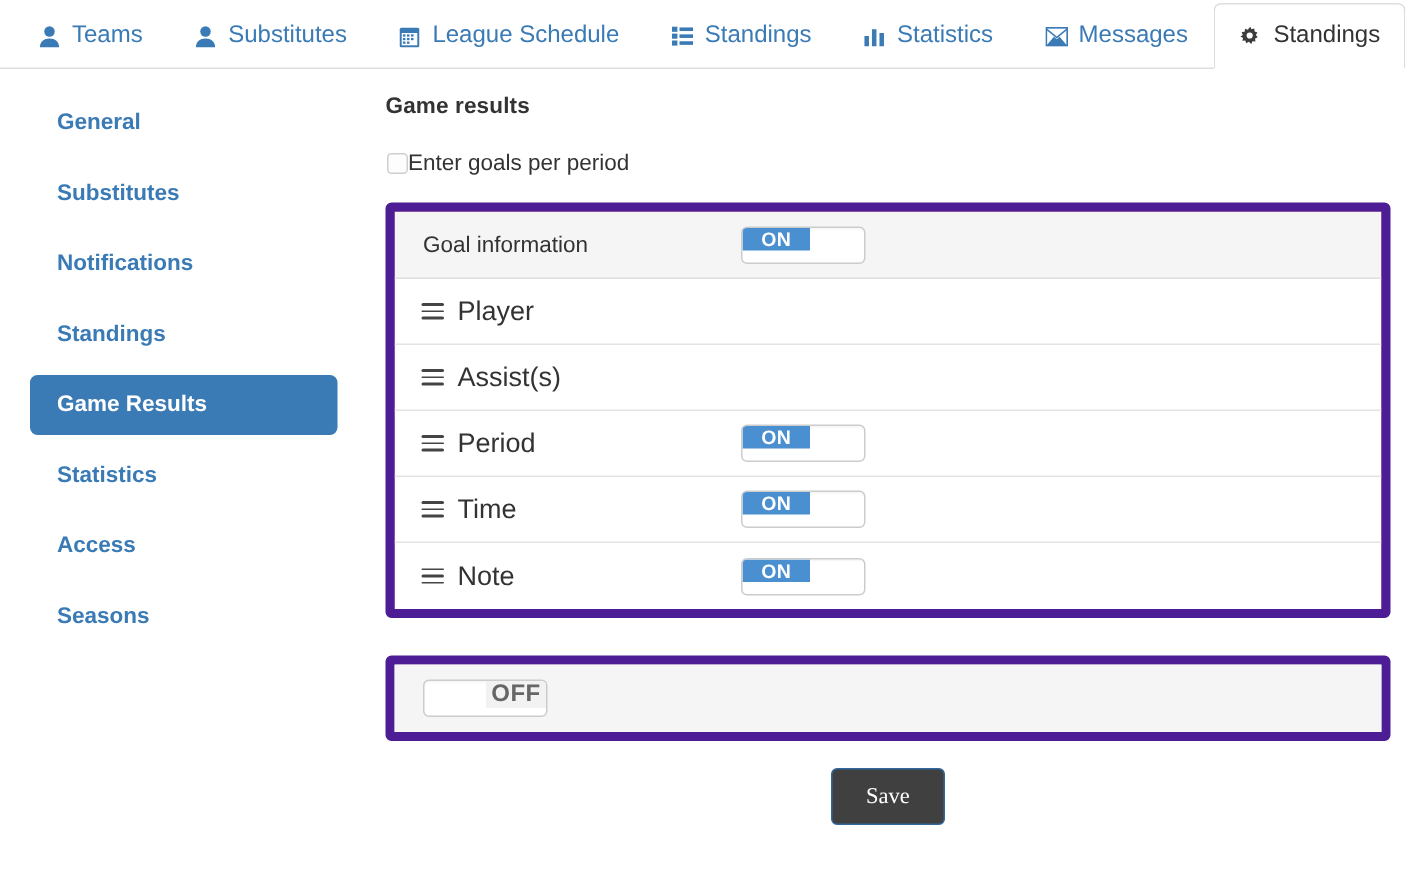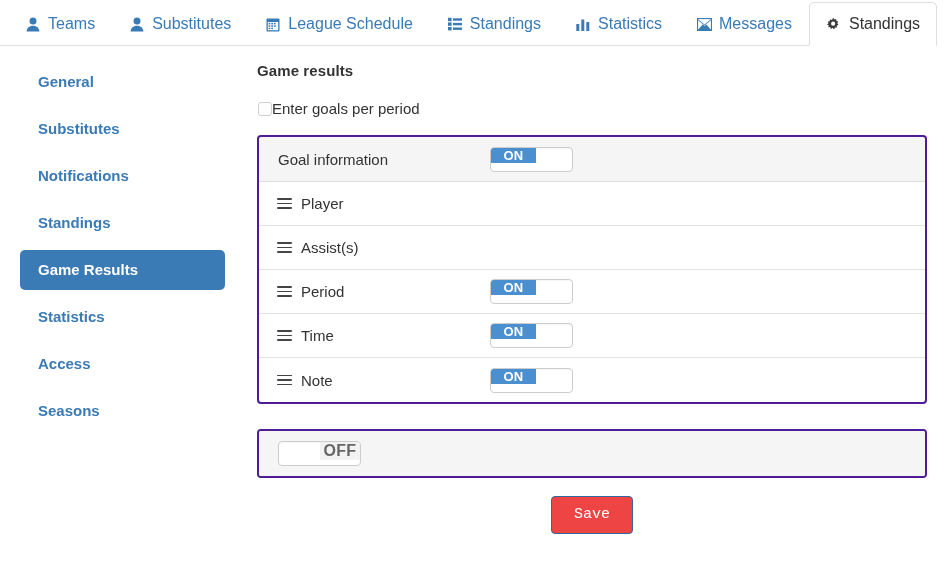--- a/index.html
+++ b/index.html
@@ -80,21 +80,21 @@
     width: 14px; height: 14px; flex: 0 0 14px;
     border: 1px solid #cfcfcf;
     border-radius: 3px;
     background: #fdfdfd;
     cursor: pointer;
   }
   .cblabel { font-size: 15px; color: #333333; line-height: 16px; }
 
   
   .panel {
-    border: 2px solid #4c1d95;
+    border: 6px solid #4c1d95;
     border-radius: 4px;
     background: #701a75;
     overflow: hidden;
   }
   .panel + .panel { margin-top: 25px; }
   .panel-head {
     background: #f5f5f5;
     border-bottom: 1px solid #dddddd;
     height: 45px;
     display: flex; align-items: center;
@@ -102,21 +102,21 @@
   }
   .panel-head .ptitle { font-size: 15px; color: #333333; width: 212px; }
   .row {
     height: 44px;
     border-bottom: 1px solid #e3e3e3;
     display: flex; align-items: center;
     padding: 0 0 0 18px;
     background: #ffffff;
   }
   .row:last-child { border-bottom: none; }
-  .rowlabel { font-size: 15px; color: #333333; width: 213px; display: flex; align-items: center; gap: 9px; }
+  .rowlabel { font-size: 18px; color: #333333; width: 213px; display: flex; align-items: center; gap: 9px; }
   .grip {
     display: inline-flex; flex-direction: column; justify-content: center; gap: 3px;
     width: 15px; height: 12px; flex: 0 0 15px;
     cursor: move;
   }
   .grip i { display: block; height: 1.5px; background: #444444; border-radius: 1px; }
 
   
   .toggle {
     width: 83px; height: 25px;
@@ -147,28 +147,28 @@
     color: #666666;
     font-size: 16px; font-weight: bold;
     display: flex; align-items: center; justify-content: center;
     letter-spacing: .3px;
   }
 
   
   .footer-cb { margin-top: 22px; }
   .savewrap { display: flex; justify-content: center; margin-top: 18px; }
   .btn-save {
-    background: #ef4444;
+    background: #404040;
     color: #ffffff;
     border: 1px solid #33689c;
     border-radius: 4px;
     font-size: 15px;
     padding: 9px 22px;
     cursor: pointer;
-    font-family: Liberation Mono, monospace;
+    font-family: Liberation Serif, serif;
     line-height: 18px;
   }
 </style>
 </head>
 <body>
 
 <div class="page">
 
   <div class="tabbar">
 

